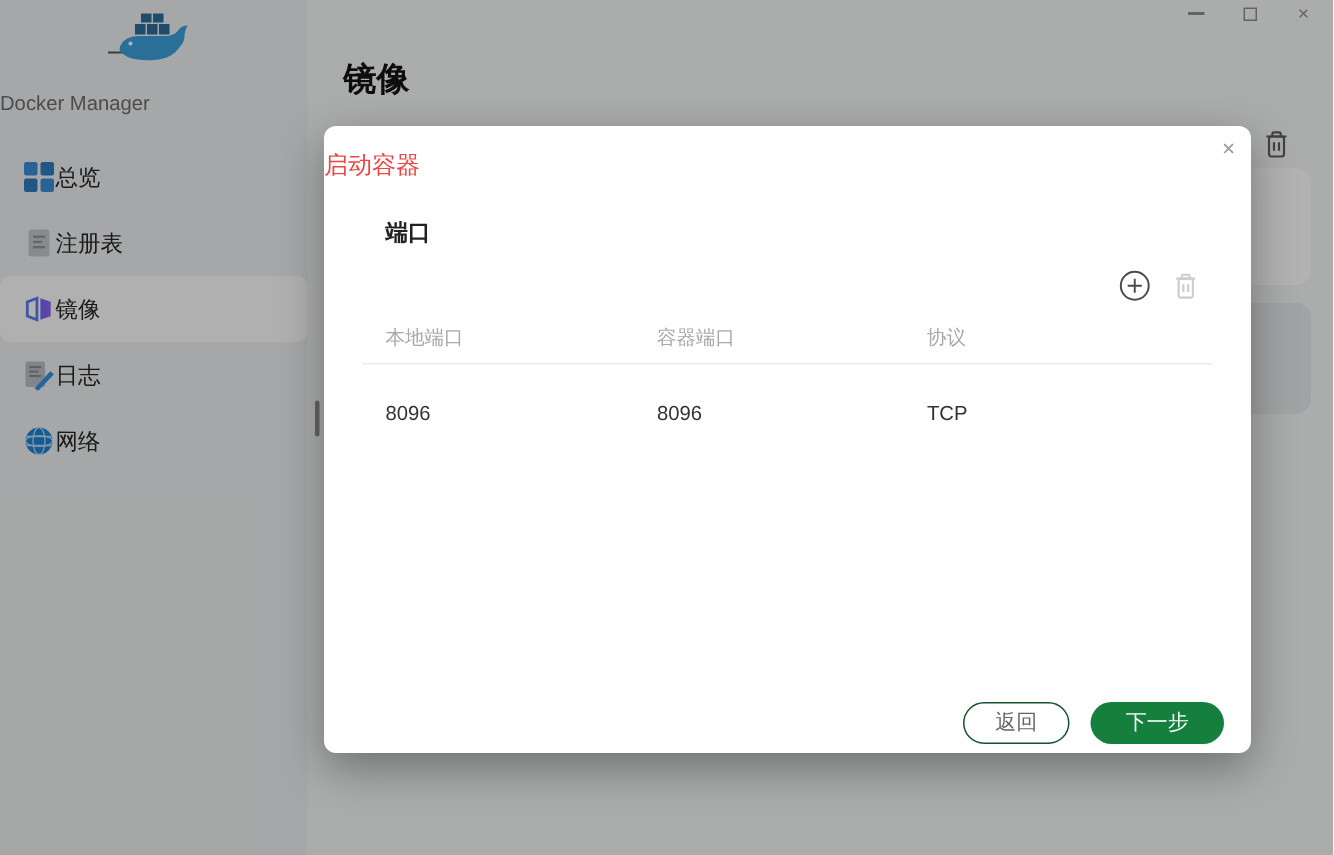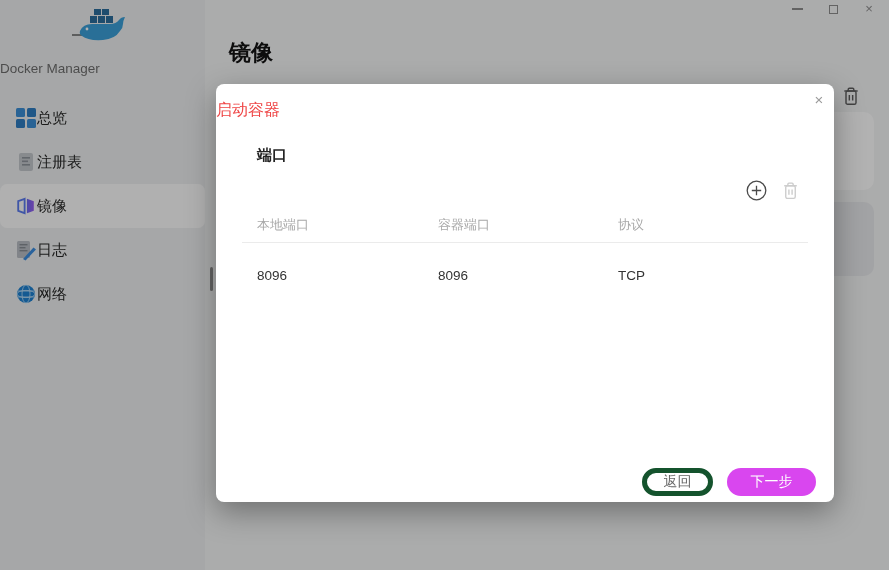--- a/index.html
+++ b/index.html
@@ -57,21 +57,21 @@
   .icon-del { position:absolute; left:566px; top:97px; width:17px; height:19px; cursor:pointer; }
 
   .thead { position:absolute; top:132px; left:0; width:100%; font-size:13px; color:#a8a8a8; }
   .trow  { position:absolute; top:184px; left:0; width:100%; font-size:13.5px; color:#333; }
   .c0 { position:absolute; left:41px; }
   .c1 { position:absolute; left:222px; }
   .c2 { position:absolute; left:402px; }
   .tdivider { position:absolute; left:26px; top:158px; width:566px; height:1px; background:#ebebeb; }
 
   .btn-back { position:absolute; left:426px; top:384px; width:71px; height:28px;
-              border-radius:14px; background:#fff; border:5px solid #14532d; color:#666;
+              border-radius:14px; background:#fff; border:1px solid #14532d; color:#666;
               font-size:14px; display:flex; align-items:center; justify-content:center;
               cursor:pointer; }
   .btn-next { position:absolute; left:511px; top:384px; width:89px; height:28px;
               border-radius:14px; border:none; color:#fff; font-size:14px;
               display:flex; align-items:center; justify-content:center; cursor:pointer; }
 </style>
 </head>
 <body>
 
 <div id="stage">
@@ -207,15 +207,15 @@
       <span class="c2">协议</span>
     </div>
     <div class="tdivider"></div>
     <div class="trow">
       <span class="c0">8096</span>
       <span class="c1">8096</span>
       <span class="c2">TCP</span>
     </div>
 
     <button class="btn-back">返回</button>
-    <button class="btn-next" style="background: #d946ef;">下一步</button>
+    <button class="btn-next" style="background: #15803d;">下一步</button>
   </div>
 </div>
 
 </body></html>

